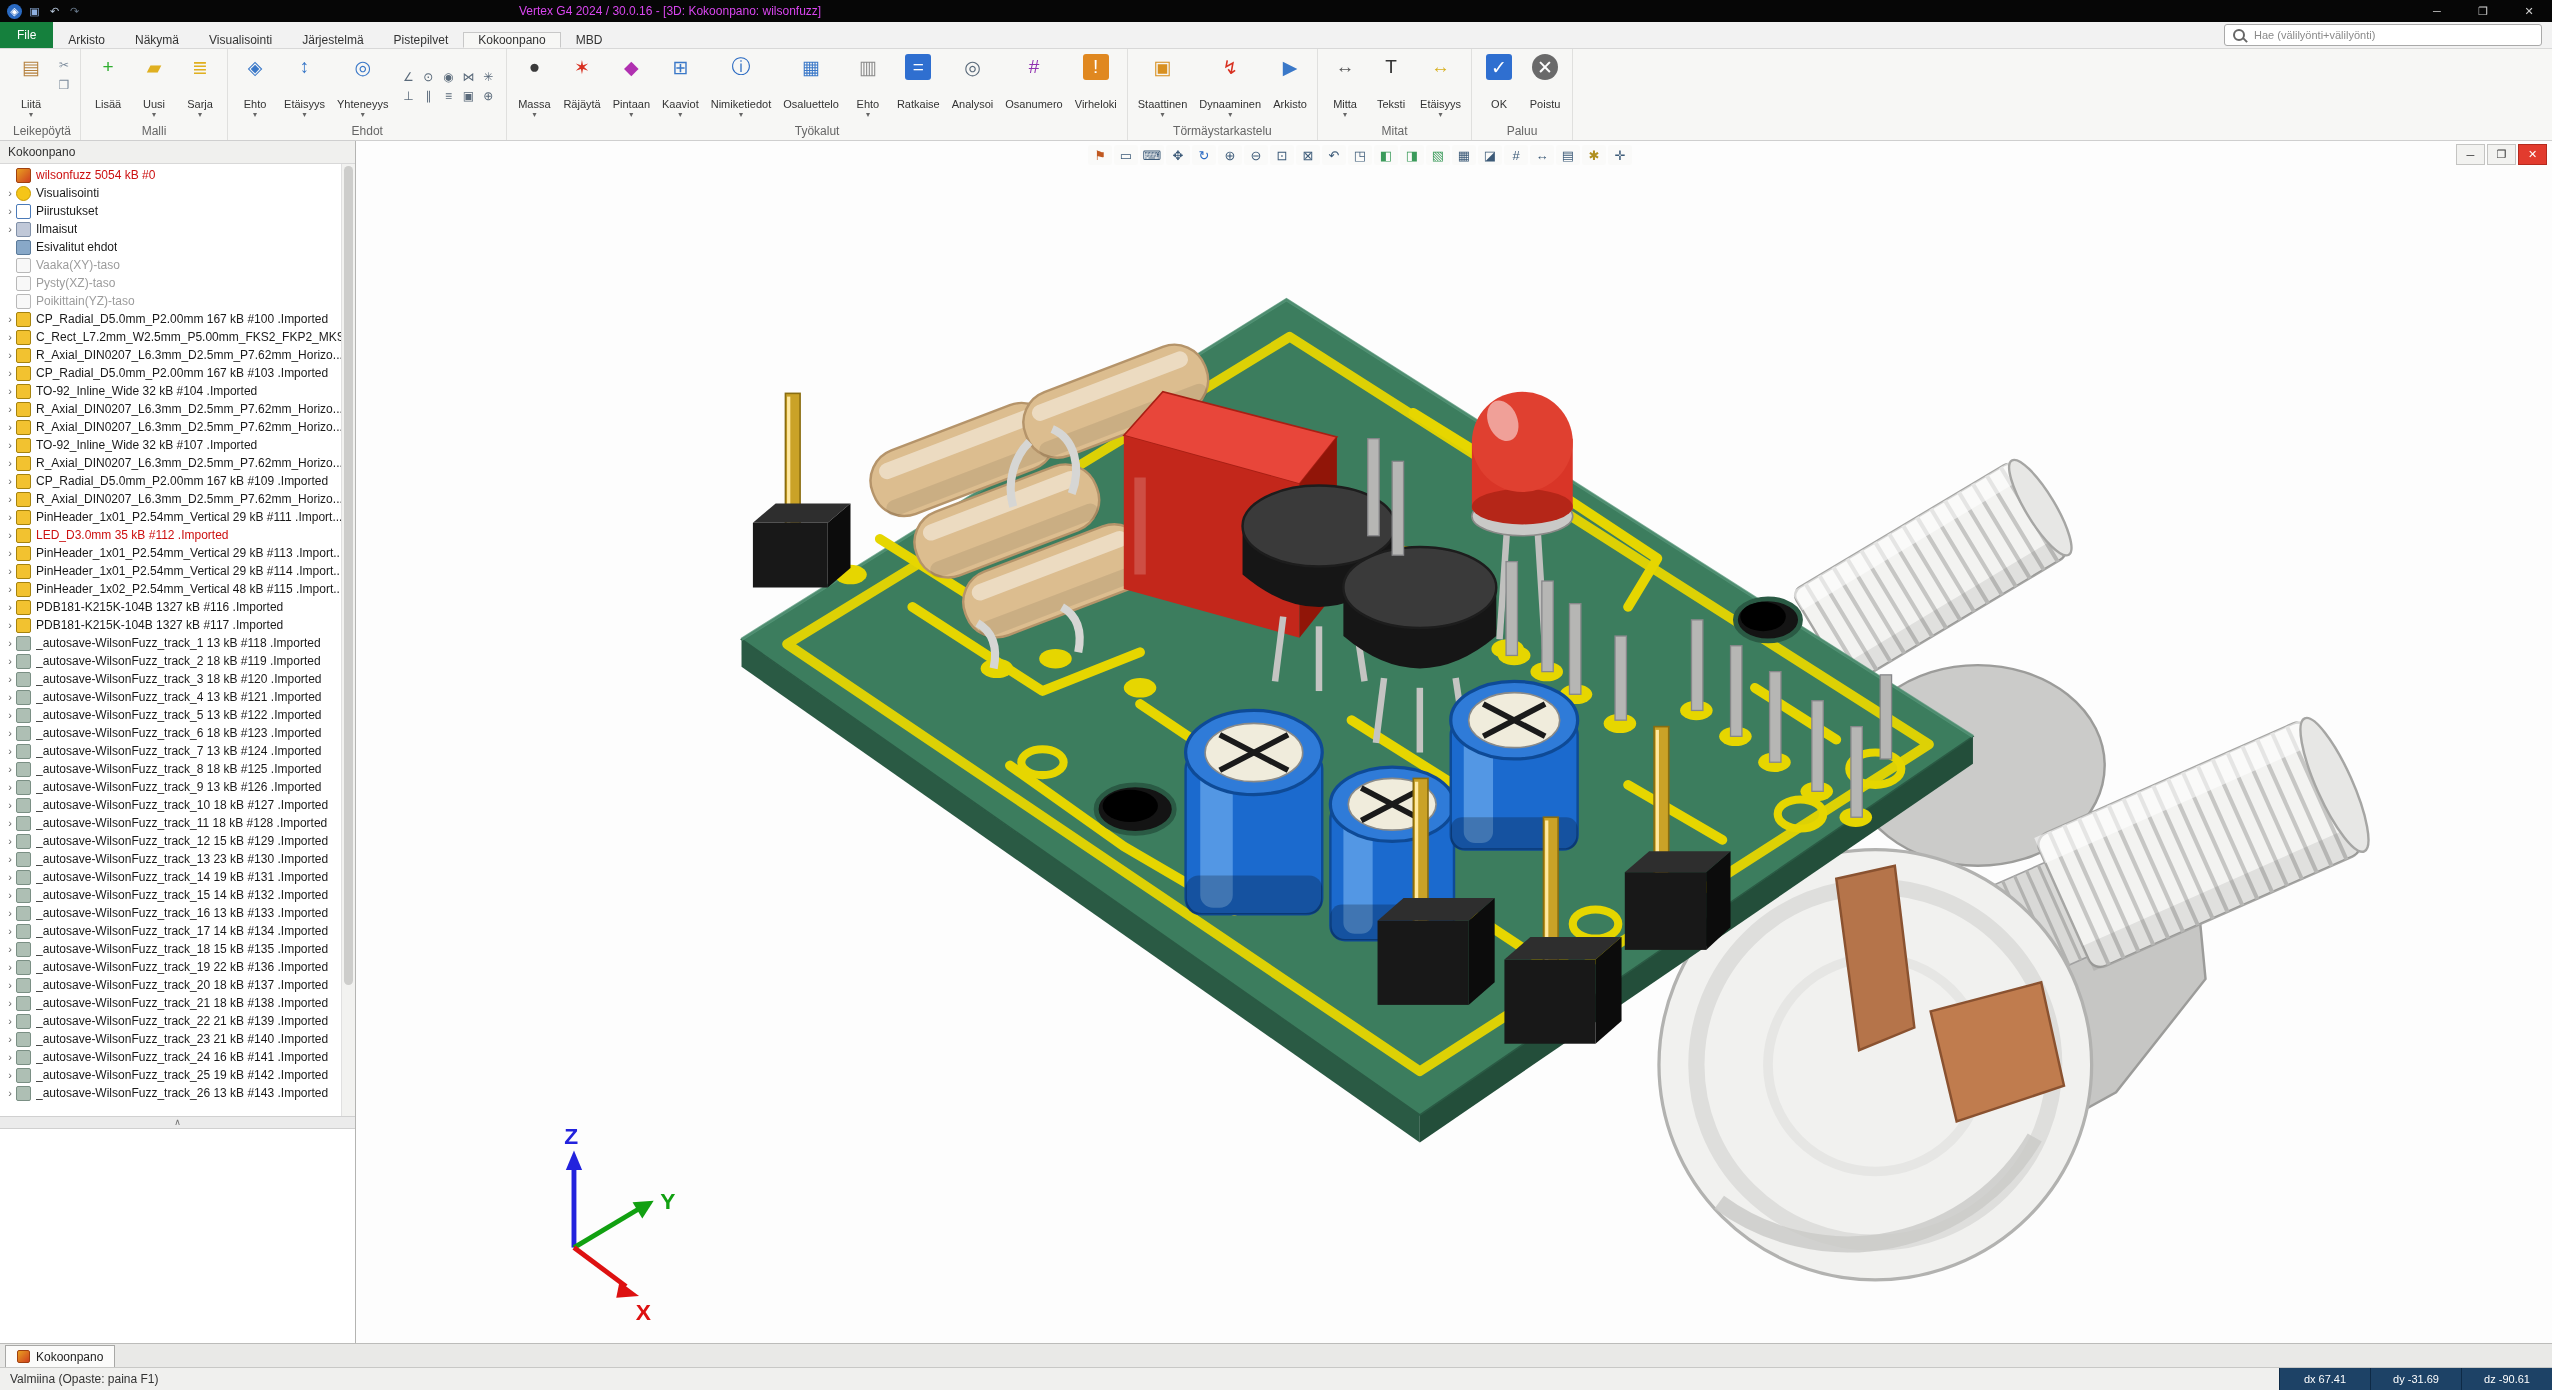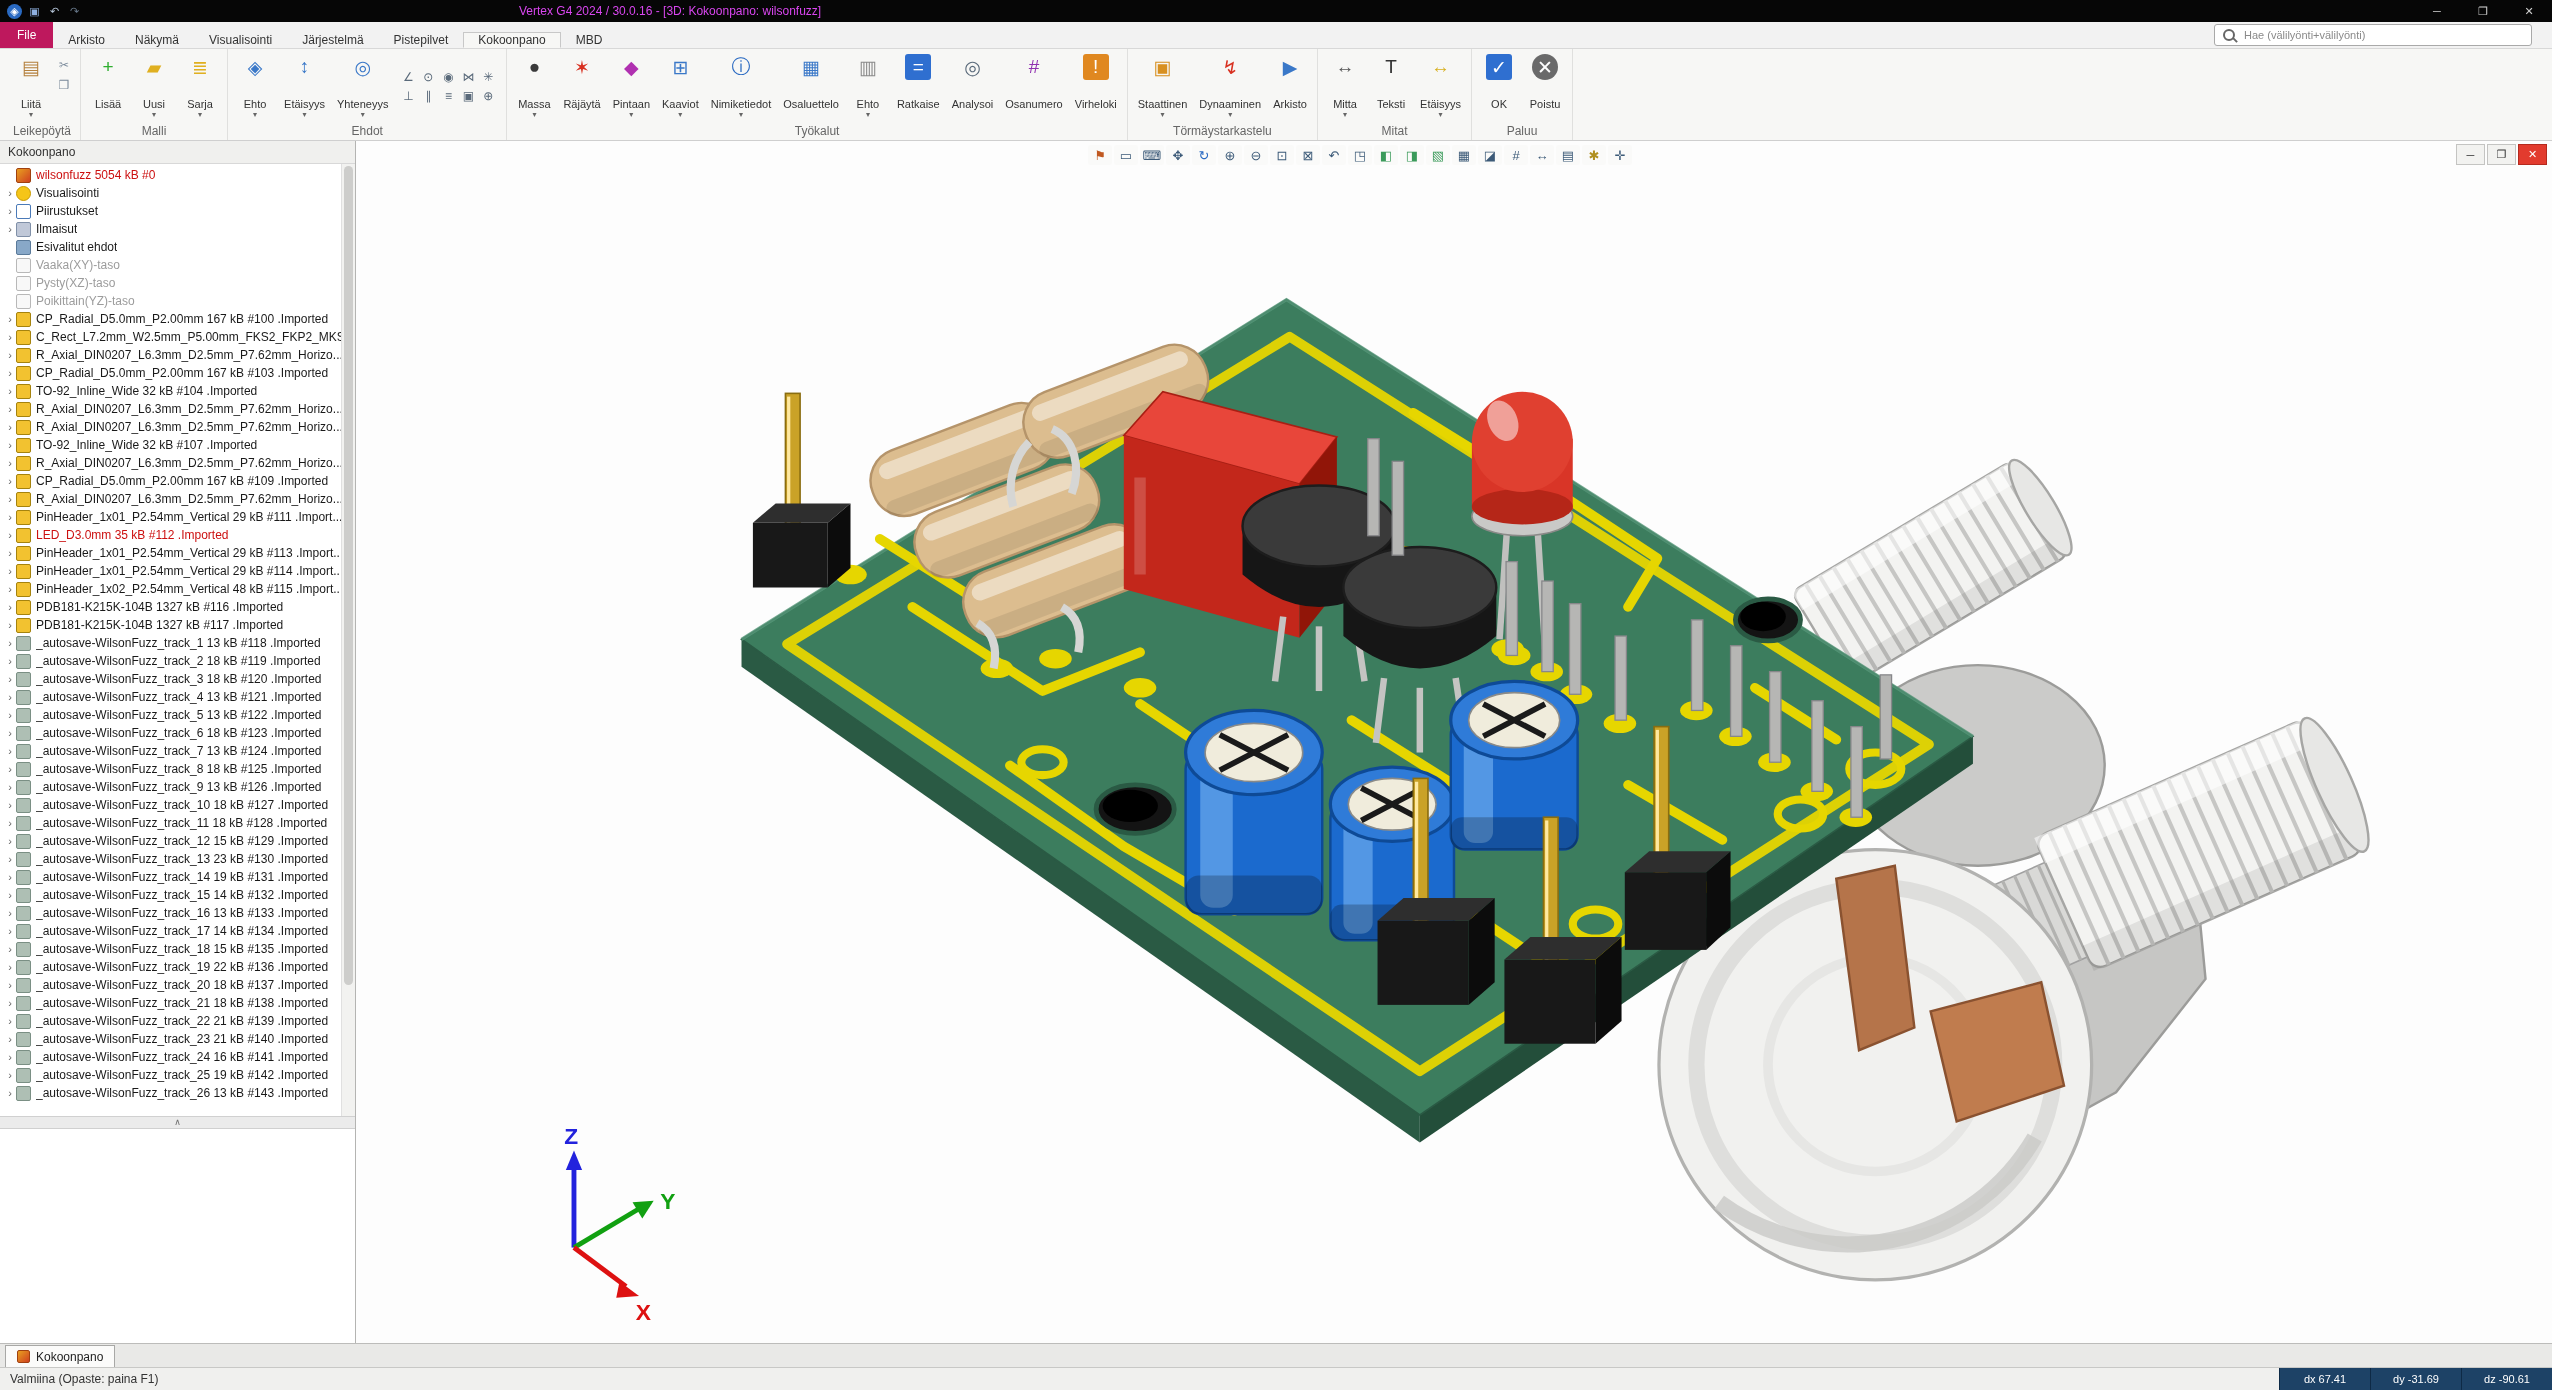--- a/index.html
+++ b/index.html
@@ -10,25 +10,25 @@
   .titlebar{flex:0 0 22px;background:#060606;color:#d8d8d8;display:flex;align-items:center;font-size:12px}
   .qa{display:flex;align-items:center;gap:5px;padding:0 7px}
   .qa-ico{width:15px;height:15px;display:flex;align-items:center;justify-content:center;font-size:11px}
   .title-text{margin-left:430px;white-space:nowrap;color:#d946ef}
   .win-controls{margin-left:auto;display:flex;height:22px}
   .win-btn{width:46px;display:flex;align-items:center;justify-content:center;font-size:11px;color:#cfcfcf}
   .win-btn.close{background:transparent}
 
   
   .menubar{flex:0 0 26px;background:#f2f2f2;border-bottom:1px solid #d8d8d8;display:flex;align-items:stretch;font-size:12px;color:#333}
-  .file-btn{background:#be185d;color:#fff;padding:0 17px;display:flex;align-items:center}
+  .file-btn{background:#15803d;color:#fff;padding:0 17px;display:flex;align-items:center}
   .menu-tabs{display:flex;align-items:flex-end}
   .menu-tab{padding:0 14px;display:flex;align-items:center;border:1px solid transparent}
   .menu-tab.active{background:#f7f7f5;border-color:#c8c8c8;border-bottom-color:#f7f7f5}
-  .menu-search{margin-left:auto;margin-right:20px;align-self:center;display:flex;align-items:center;gap:7px;
+  .menu-search{margin-left:auto;margin-right:10px;align-self:center;display:flex;align-items:center;gap:7px;
                background:#fff;border:1px solid #a9a9a9;border-radius:3px;height:20px;width:300px;padding:0 8px}
   .mag{width:8px;height:8px;border:2px solid #666;border-radius:50%;position:relative;flex:0 0 8px}
   .mag::after{content:'';position:absolute;width:6px;height:2px;background:#666;transform:rotate(45deg);right:-5px;bottom:-2px}
   .menu-search input{border:none;outline:none;flex:1;font-size:11px;font-family:inherit;background:transparent}
   .menu-search input::placeholder{color:#8a8a8a}
 
   
   .ribbon-wrap{flex:0 0 91px;background:#f7f7f5;border-bottom:1px solid #cfcfcf;display:flex;align-items:stretch;padding:0 4px;overflow:hidden}
   .ribbon-group{display:flex;flex-direction:column;border-right:1px solid #e0e0de;padding:2px 5px 0}
   .ribbon-buttons{flex:1;display:flex;align-items:flex-start;gap:2px}

